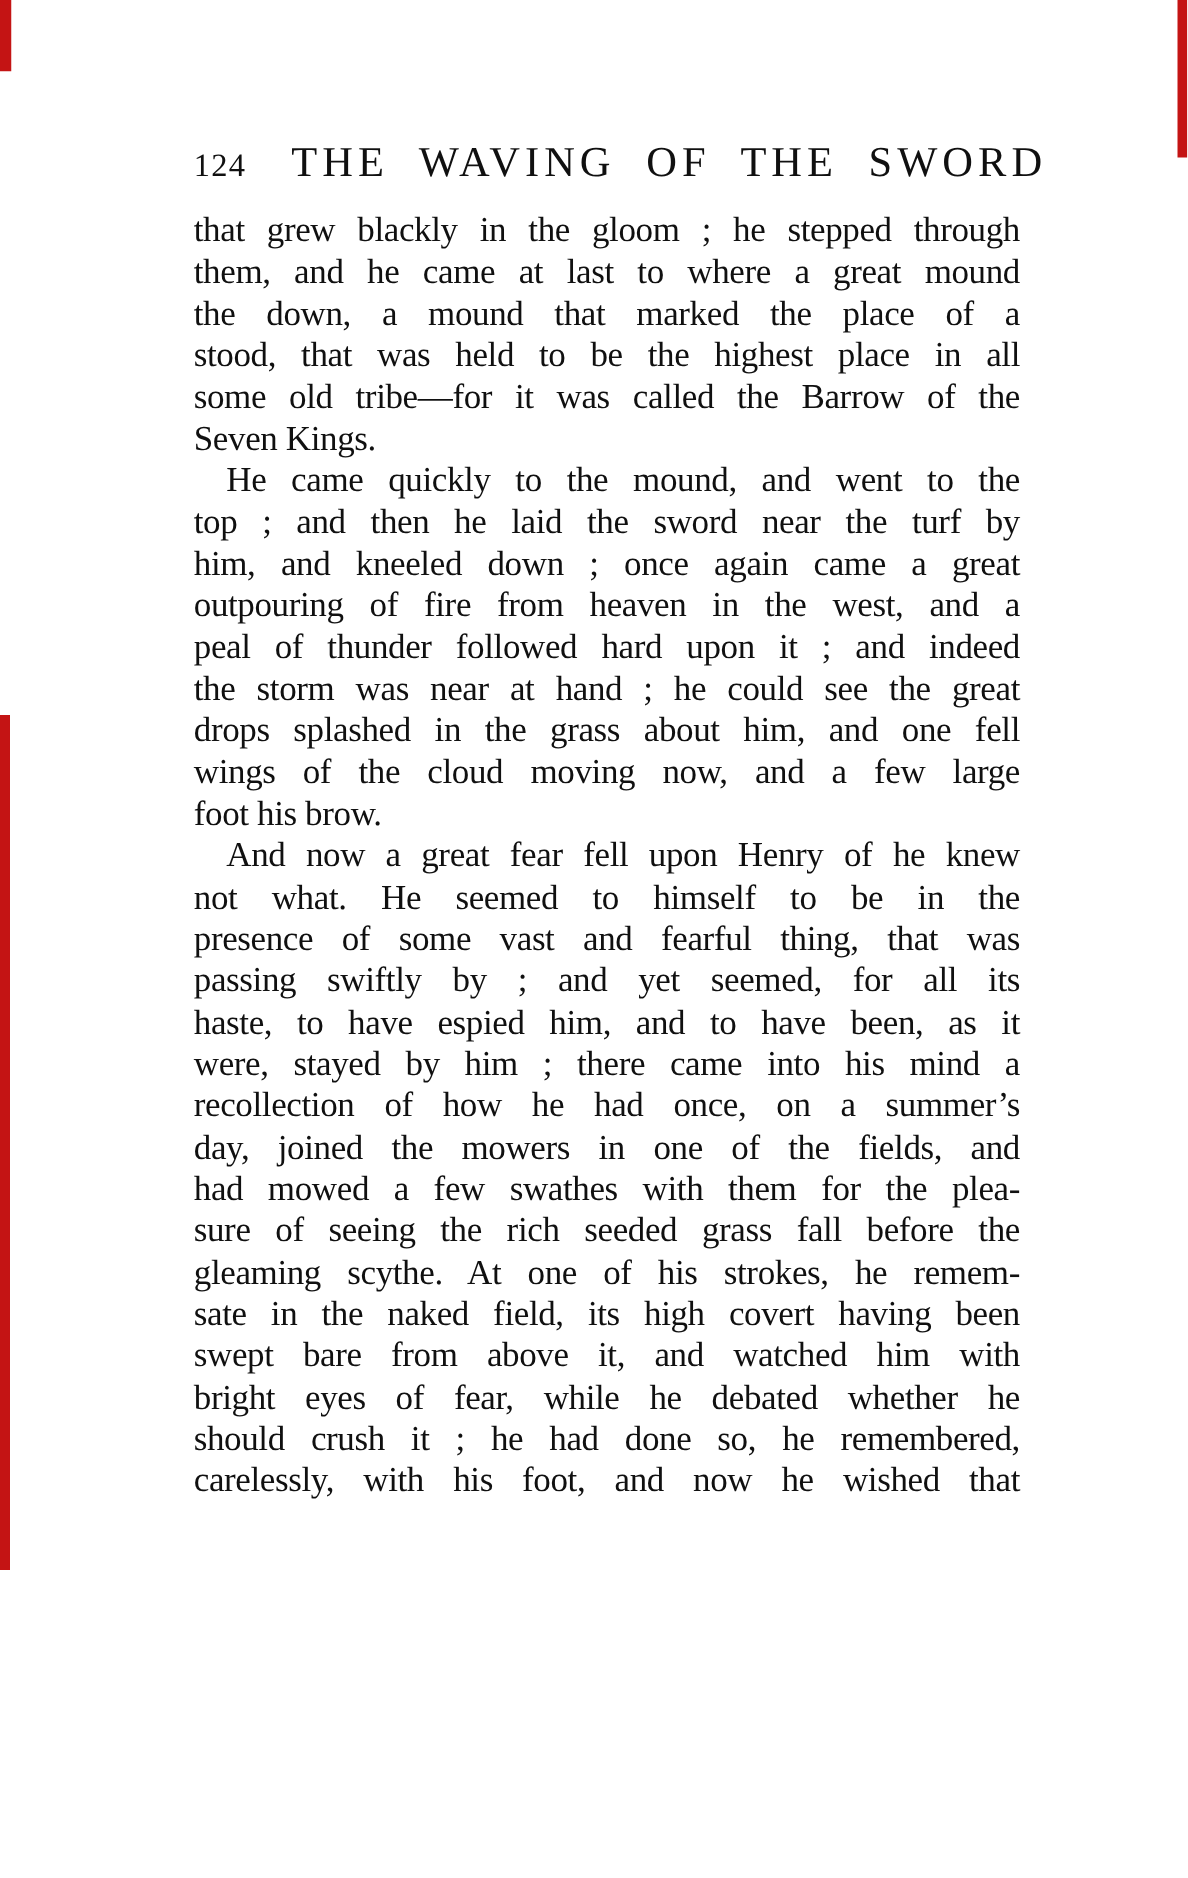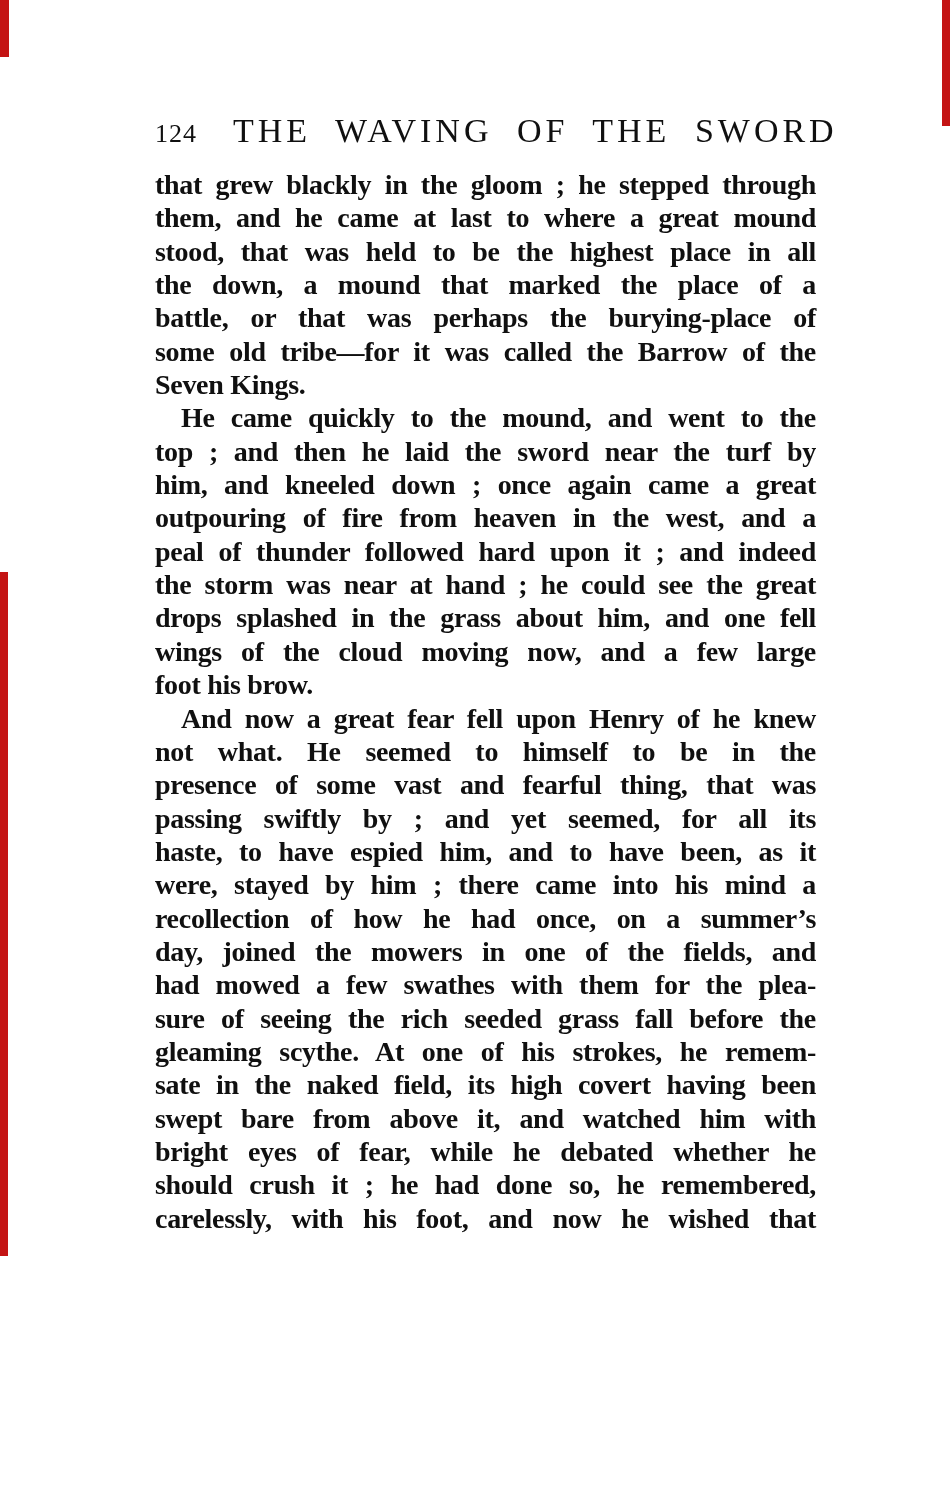--- a/index.html
+++ b/index.html
@@ -56,21 +56,20 @@
     font-size: 28px;
     line-height: 33.35px;
     letter-spacing: -0.3px;
   }
   .para { margin: 0; }
   .line {
     text-align: justify;
     text-align-last: justify;
     -moz-text-align-last: justify;
     white-space: normal;
-    font-weight: bold;
   }
   .line.end { text-align-last: left; -moz-text-align-last: left; }
   .para.indent .line.first { text-indent: 26px; }
 </style>
 </head>
 <body>
 
 <div id="page">
 
   <div class="scan-mark top-left"></div>
@@ -80,23 +79,22 @@
 
   <div id="running-head">
     <span id="page-number">124</span>
     <span id="header-title">THE WAVING OF THE SWORD</span>
   </div>
 
   <div id="text-body">
       <div class="para">
         <div class="line first">that grew blackly in the gloom ; he stepped through</div>
         <div class="line">them, and he came at last to where a great mound</div>
+        <div class="line">the down, a mound that marked the place of a</div>
         <div class="line">stood, that was held to be the highest place in all</div>
-        <div class="line">the down, a mound that marked the place of a</div>
-        <div class="line">battle, or that was perhaps the burying-place of</div>
         <div class="line">some old tribe—for it was called the Barrow of the</div>
         <div class="line end">Seven Kings.</div>
       </div>
       <div class="para indent">
         <div class="line first">He came quickly to the mound, and went to the</div>
         <div class="line">top ; and then he laid the sword near the turf by</div>
         <div class="line">him, and kneeled down ; once again came a great</div>
         <div class="line">outpouring of fire from heaven in the west, and a</div>
         <div class="line">peal of thunder followed hard upon it ; and indeed</div>
         <div class="line">the storm was near at hand ; he could see the great</div>

